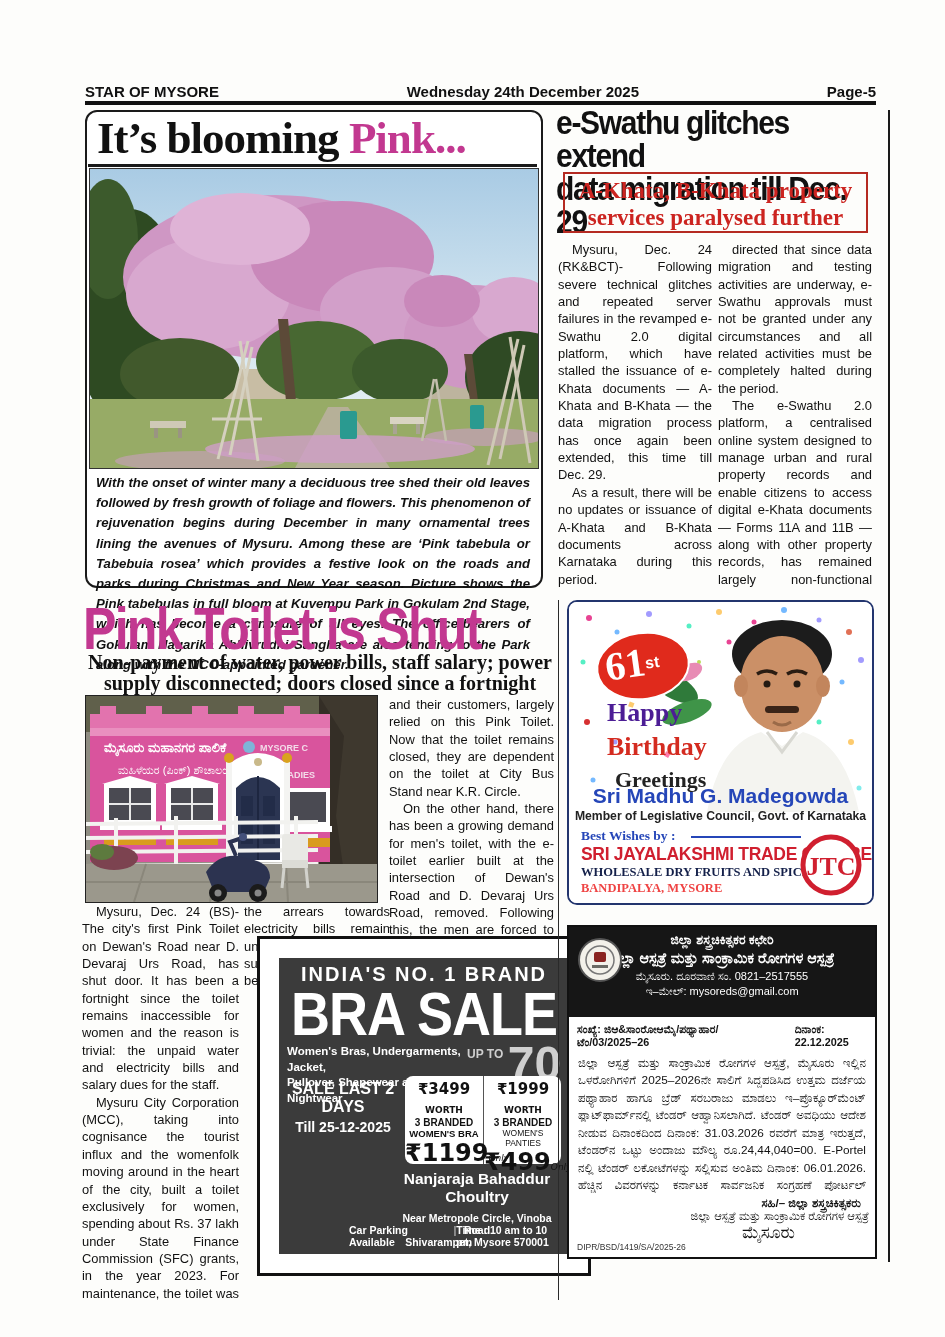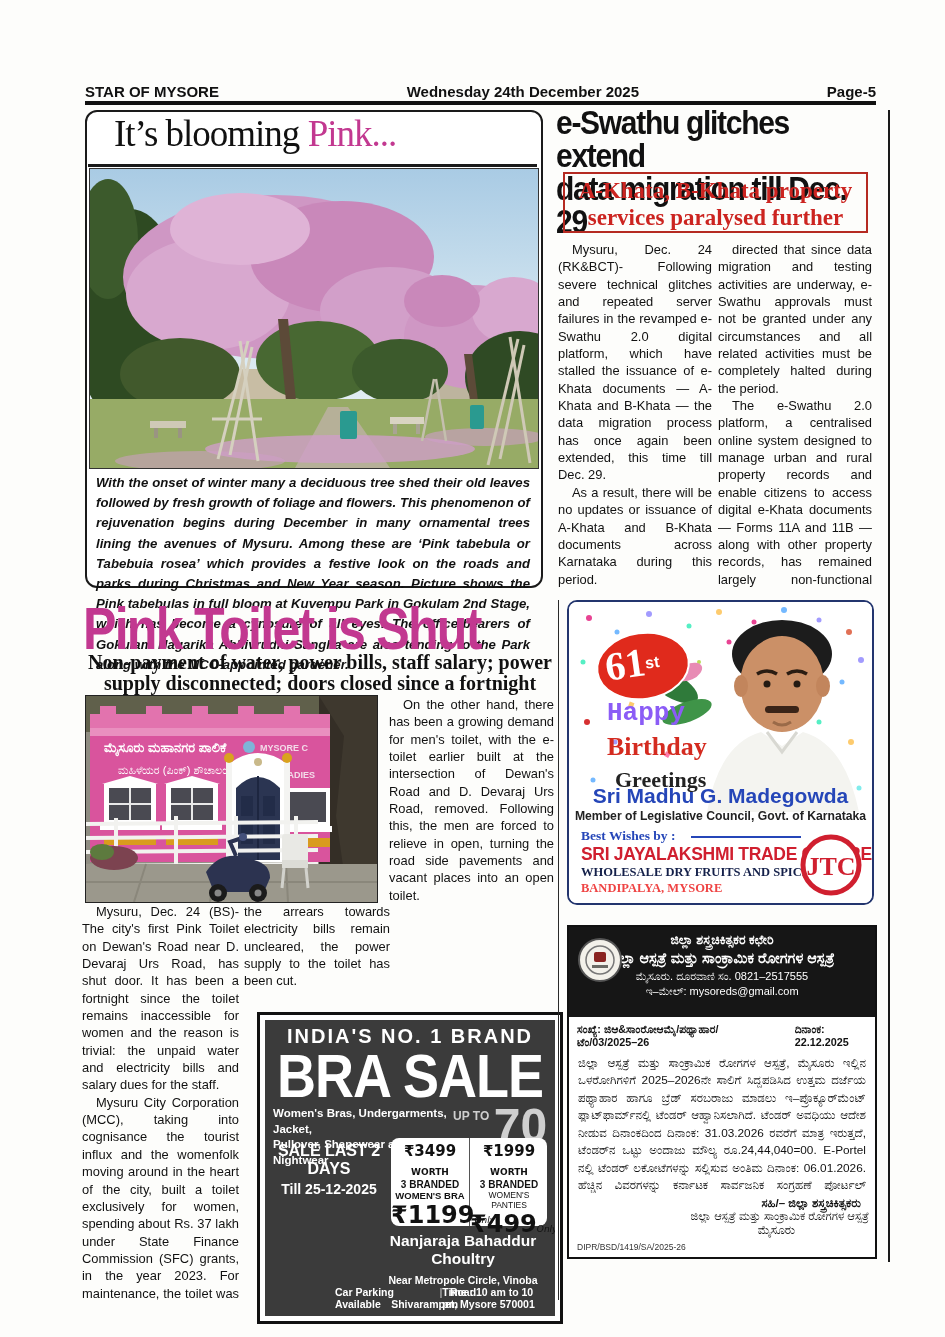--- a/index.html
+++ b/index.html
@@ -3,35 +3,35 @@
 <meta charset="utf-8">
 <style>
   html,body{margin:0;padding:0;}
   body{width:945px;height:1337px;position:relative;background:#fdfdfb;font-family:"Liberation Sans",sans-serif;color:#111;overflow:hidden;}
   .abs{position:absolute;}
   
   .masthead{left:85px;top:83px;width:791px;display:flex;justify-content:space-between;font-weight:bold;font-size:15px;}
   .head-rule{left:85px;top:101px;width:791px;height:4px;background:#111;}
   
   .bloom-box{left:85px;top:110px;width:454px;height:474px;border:2.5px solid #1a1a1a;border-radius:12px;background:#fff;}
-  .bloom-title{left:114px;top:112px;font-family:"Liberation Serif",serif;font-weight:normal;font-size:37px;white-space:nowrap;letter-spacing:-1px;}
+  .bloom-title{left:97px;top:112px;font-family:"Liberation Serif",serif;font-weight:bold;font-size:45px;white-space:nowrap;letter-spacing:-1px;}
   .bloom-rule{left:88px;top:164px;width:449px;height:2.5px;background:#1a1a1a;}
   .bloom-photo{left:89px;top:168px;width:448px;height:299px;border:1px solid #333;overflow:hidden;}
   .bloom-caption{left:96px;top:473px;width:434px;font-size:13.2px;font-weight:bold;font-style:italic;line-height:1.53;text-align:justify;}
   
   .es-head{left:556px;top:107px;width:325px;font-weight:800;font-size:30px;line-height:1.02;letter-spacing:-1.3px;transform:scaleY(1.08);transform-origin:top left;}
   .es-redbox{left:563px;top:172px;width:301px;height:54px;border:2.5px solid #b52a22;text-align:center;font-family:"Liberation Serif",serif;font-weight:bold;font-size:23px;line-height:1.18;color:#cc2420;padding-top:3px;}
   .newscol{font-size:12.9px;line-height:1.345;text-align:justify;overflow:hidden;}
   .newscol p{margin:0;text-indent:14px;}
   
   .pt-head{left:83px;top:593px;font-weight:800;font-size:57px;letter-spacing:-2px;white-space:nowrap;transform:scaleX(0.88) scaleY(1.05);transform-origin:top left;}
   .pt-sub{left:85px;top:652px;width:470px;text-align:center;font-family:"Liberation Serif",serif;font-weight:bold;font-size:20px;line-height:1.06;}
   .pt-photo{left:85px;top:695px;width:291px;height:206px;border:1.5px solid #222;overflow:hidden;}
   
-  .bra-outer{left:257px;top:1012px;width:290px;height:296px;border:3px solid #111;background:#fff;padding:5px;}
+  .bra-outer{left:257px;top:936px;width:290px;height:296px;border:3px solid #111;background:#fff;padding:19px;}
   .bra-inner{position:relative;width:100%;height:100%;background:#3b3b3b;color:#fff;overflow:hidden;}
   
   .bd-box{left:567px;top:600px;width:303px;height:301px;border:2px solid #23356e;border-radius:10px;background:#fff;overflow:hidden;}
   
   .tn-box{left:567px;top:925px;width:306px;height:330px;border:2.5px solid #111;background:#fff;}
   .vrule{background:#1a1a1a;}
   .kn{font-family:"Liberation Sans",sans-serif;}
 </style>
 </head>
 <body>
@@ -228,20 +228,21 @@
 <div class="abs newscol" style="left:82px;top:903px;width:157px;height:400px;">
   <p>Mysuru, Dec. 24 (BS)- The city's first Pink Toilet on Dewan's Road near D. Devaraj Urs Road, has shut door. It has been a fortnight since the toilet remains inaccessible for women and the reason is trivial: the unpaid water and electricity bills and salary dues for the staff.</p>
   <p>Mysuru City Corporation (MCC), taking into cognisance the tourist influx and the womenfolk moving around in the heart of the city, built a toilet exclusively for women, spending about Rs. 37 lakh under State Finance Commission (SFC) grants, in the year 2023. For maintenance, the toilet was handed over to a contractor.</p>
 
 </div>
 <div class="abs newscol" style="left:244px;top:903px;width:146px;height:85px;">
   <p style="text-indent:0;">the arrears towards electricity bills remain uncleared, the power supply to the toilet has been cut.</p>
 
 </div>
 <div class="abs newscol" style="left:389px;top:696px;width:165px;height:286px;">
+  <p style="text-indent:0;">and their customers, largely relied on this Pink Toilet. Now that the toilet remains closed, they are dependent on the toilet at City Bus Stand near K.R. Circle.</p>
   <p>On the other hand, there has been a growing demand for men's toilet, with the e-toilet earlier built at the intersection of Dewan's Road and D. Devaraj Urs Road, removed. Following this, the men are forced to relieve in open, turning the road side pavements and vacant places into an open toilet.</p>
 
 </div>
 
 <div class="abs bra-outer">
   <div class="bra-inner">
     <div style="text-align:center;font-weight:bold;font-size:20px;letter-spacing:2px;margin-top:5px;">INDIA'S NO. 1 BRAND</div>
     <div style="text-align:center;font-weight:800;font-size:54px;line-height:0.95;letter-spacing:-1px;transform:scaleY(1.12);transform-origin:top center;">BRA SALE</div>
     <div style="position:absolute;left:8px;top:86px;width:180px;font-weight:bold;font-size:11.5px;line-height:1.35;">
       <div>Women's Bras, Undergarments, Jacket,</div>
@@ -340,21 +341,21 @@
     </g>
 
     <g transform="rotate(-8 74 64)">
       <ellipse cx="74" cy="64" rx="46" ry="33" fill="#e02a1c" stroke="#ffffff" stroke-width="2"></ellipse>
     </g>
   </svg>
   <div style="position:absolute;left:36px;top:38px;color:#fff;transform:rotate(-8deg);">
     <span style="font-size:40px;font-weight:800;font-family:'Liberation Serif',serif;">61</span><sup style="font-size:16px;font-weight:bold;">st</sup>
   </div>
   <div style="position:absolute;left:38px;top:96px;">
-    <div style="color:#8b5cf6;font-weight:800;font-size:26px;font-family:Liberation Mono, monospace;">Happy</div>
+    <div style="color:#4c1d95;font-weight:800;font-size:26px;font-family:Liberation Serif, serif;">Happy</div>
     <div style="color:#d42b20;font-weight:800;font-size:26px;font-family:'Liberation Serif',serif;margin-top:4px;">Birthday</div>
     <div style="color:#222;font-weight:800;font-size:22px;font-family:'Liberation Serif',serif;margin-top:5px;margin-left:8px;">Greetings</div>
   </div>
   <div style="position:absolute;left:0;top:182px;width:100%;text-align:center;color:#2546b8;font-weight:800;font-size:21px;">Sri Madhu G. Madegowda</div>
   <div style="position:absolute;left:0;top:207px;width:100%;text-align:center;color:#222;font-weight:bold;font-size:12.2px;">Member of Legislative Council, Govt. of Karnataka</div>
   <div style="position:absolute;left:12px;top:226px;color:#2546b8;font-weight:bold;font-size:13.5px;font-family:'Liberation Serif',serif;">
     <span>Best Wishes by :</span>
   </div>
   <div style="position:absolute;left:122px;top:234px;width:110px;height:2px;background:#2546b8;"></div>
   <div style="position:absolute;left:12px;top:242px;color:#d01f2f;font-weight:800;font-size:17.5px;letter-spacing:-0.3px;">SRI JAYALAKSHMI TRADE CENTRE</div>
@@ -383,18 +384,18 @@
     <div style="font-size:11px;margin-top:3px;">ಮೈಸೂರು. ದೂರವಾಣಿ ಸಂ. 0821–2517555</div>
     <div style="font-size:11px;margin-top:2px;">ಇ–ಮೇಲ್: mysoreds@gmail.com</div>
   </div>
   <div style="display:flex;justify-content:space-between;padding:6px 8px 0 8px;font-size:10.8px;font-weight:bold;gap:40px;">
     <span>ಸಂಖ್ಯೆ: ಜಿಆ&amp;ಸಾಂರೋಆಮೈ/ಪಥ್ಯಾಹಾರ/ಟೆಂ/03/2025–26</span>
     <span>ದಿನಾಂಕ: 22.12.2025</span>
   </div>
   <div style="padding:6px 9px 0 9px;font-size:11.8px;line-height:1.48;text-align:justify;height:138px;overflow:hidden;">ಜಿಲ್ಲಾ ಆಸ್ಪತ್ರೆ ಮತ್ತು ಸಾಂಕ್ರಾಮಿಕ ರೋಗಗಳ ಆಸ್ಪತ್ರೆ, ಮೈಸೂರು ಇಲ್ಲಿನ ಒಳರೋಗಿಗಳಿಗೆ 2025–2026ನೇ ಸಾಲಿಗೆ ಸಿದ್ದಪಡಿಸಿದ ಉತ್ತಮ ದರ್ಜೆಯ ಪಥ್ಯಾಹಾರ ಹಾಗೂ ಬ್ರೆಡ್ ಸರಬರಾಜು ಮಾಡಲು ಇ–ಪ್ರೊಕ್ಯೂರ್‌ಮೆಂಟ್ ಪ್ಲಾಟ್‌ಫಾರ್ಮ್‌ನಲ್ಲಿ ಟೆಂಡರ್ ಆಹ್ವಾನಿಸಲಾಗಿದೆ. ಟೆಂಡರ್ ಅವಧಿಯು ಆದೇಶ ನೀಡುವ ದಿನಾಂಕದಿಂದ ದಿನಾಂಕ: 31.03.2026 ರವರೆಗೆ ಮಾತ್ರ ಇರುತ್ತದೆ, ಟೆಂಡರ್‌ನ ಒಟ್ಟು ಅಂದಾಜು ಮೌಲ್ಯ ರೂ.24,44,040=00. E-Portel ನಲ್ಲಿ ಟೆಂಡರ್ ಲಕೋಟೆಗಳನ್ನು ಸಲ್ಲಿಸುವ ಅಂತಿಮ ದಿನಾಂಕ: 06.01.2026. ಹೆಚ್ಚಿನ ವಿವರಗಳನ್ನು ಕರ್ನಾಟಕ ಸಾರ್ವಜನಿಕ ಸಂಗ್ರಹಣೆ ಪೋರ್ಟಲ್ http://www.kppp.karnataka.gov.in ನಲ್ಲಿ ಪಡೆಯಬಹುದಾಗಿರುತ್ತದೆ ಹಾಗೂ ಮೇಲ್ಕಂಡ ವಿಳಾಸದ ಕಛೇರಿಯಿಂದ ಪಡೆಯಬಹುದಾಗಿರುತ್ತದೆ.</div>
   <div style="text-align:right;padding-right:14px;font-size:11.5px;font-weight:bold;margin-top:4px;">ಸಹಿ/– ಜಿಲ್ಲಾ ಶಸ್ತ್ರಚಿಕಿತ್ಸಕರು</div>
   <div style="text-align:right;padding-right:6px;font-size:11.5px;">ಜಿಲ್ಲಾ ಆಸ್ಪತ್ರೆ ಮತ್ತು ಸಾಂಕ್ರಾಮಿಕ ರೋಗಗಳ ಆಸ್ಪತ್ರೆ</div>
-  <div style="text-align:right;padding-right:80px;font-size:12px;">ಮೈಸೂರು</div>
+  <div style="text-align:right;padding-right:80px;font-size:17px;">ಮೈಸೂರು</div>
   <div style="position:absolute;left:8px;bottom:5px;font-size:8.5px;color:#333;">DIPR/BSD/1419/SA/2025-26</div>
 </div>
 
 <div class="abs vrule" style="left:888px;top:110px;width:2px;height:1152px;"></div>
 <div class="abs vrule" style="left:558px;top:600px;width:1px;height:700px;background:#2a2a2a;"></div>
 
 </body></html>

